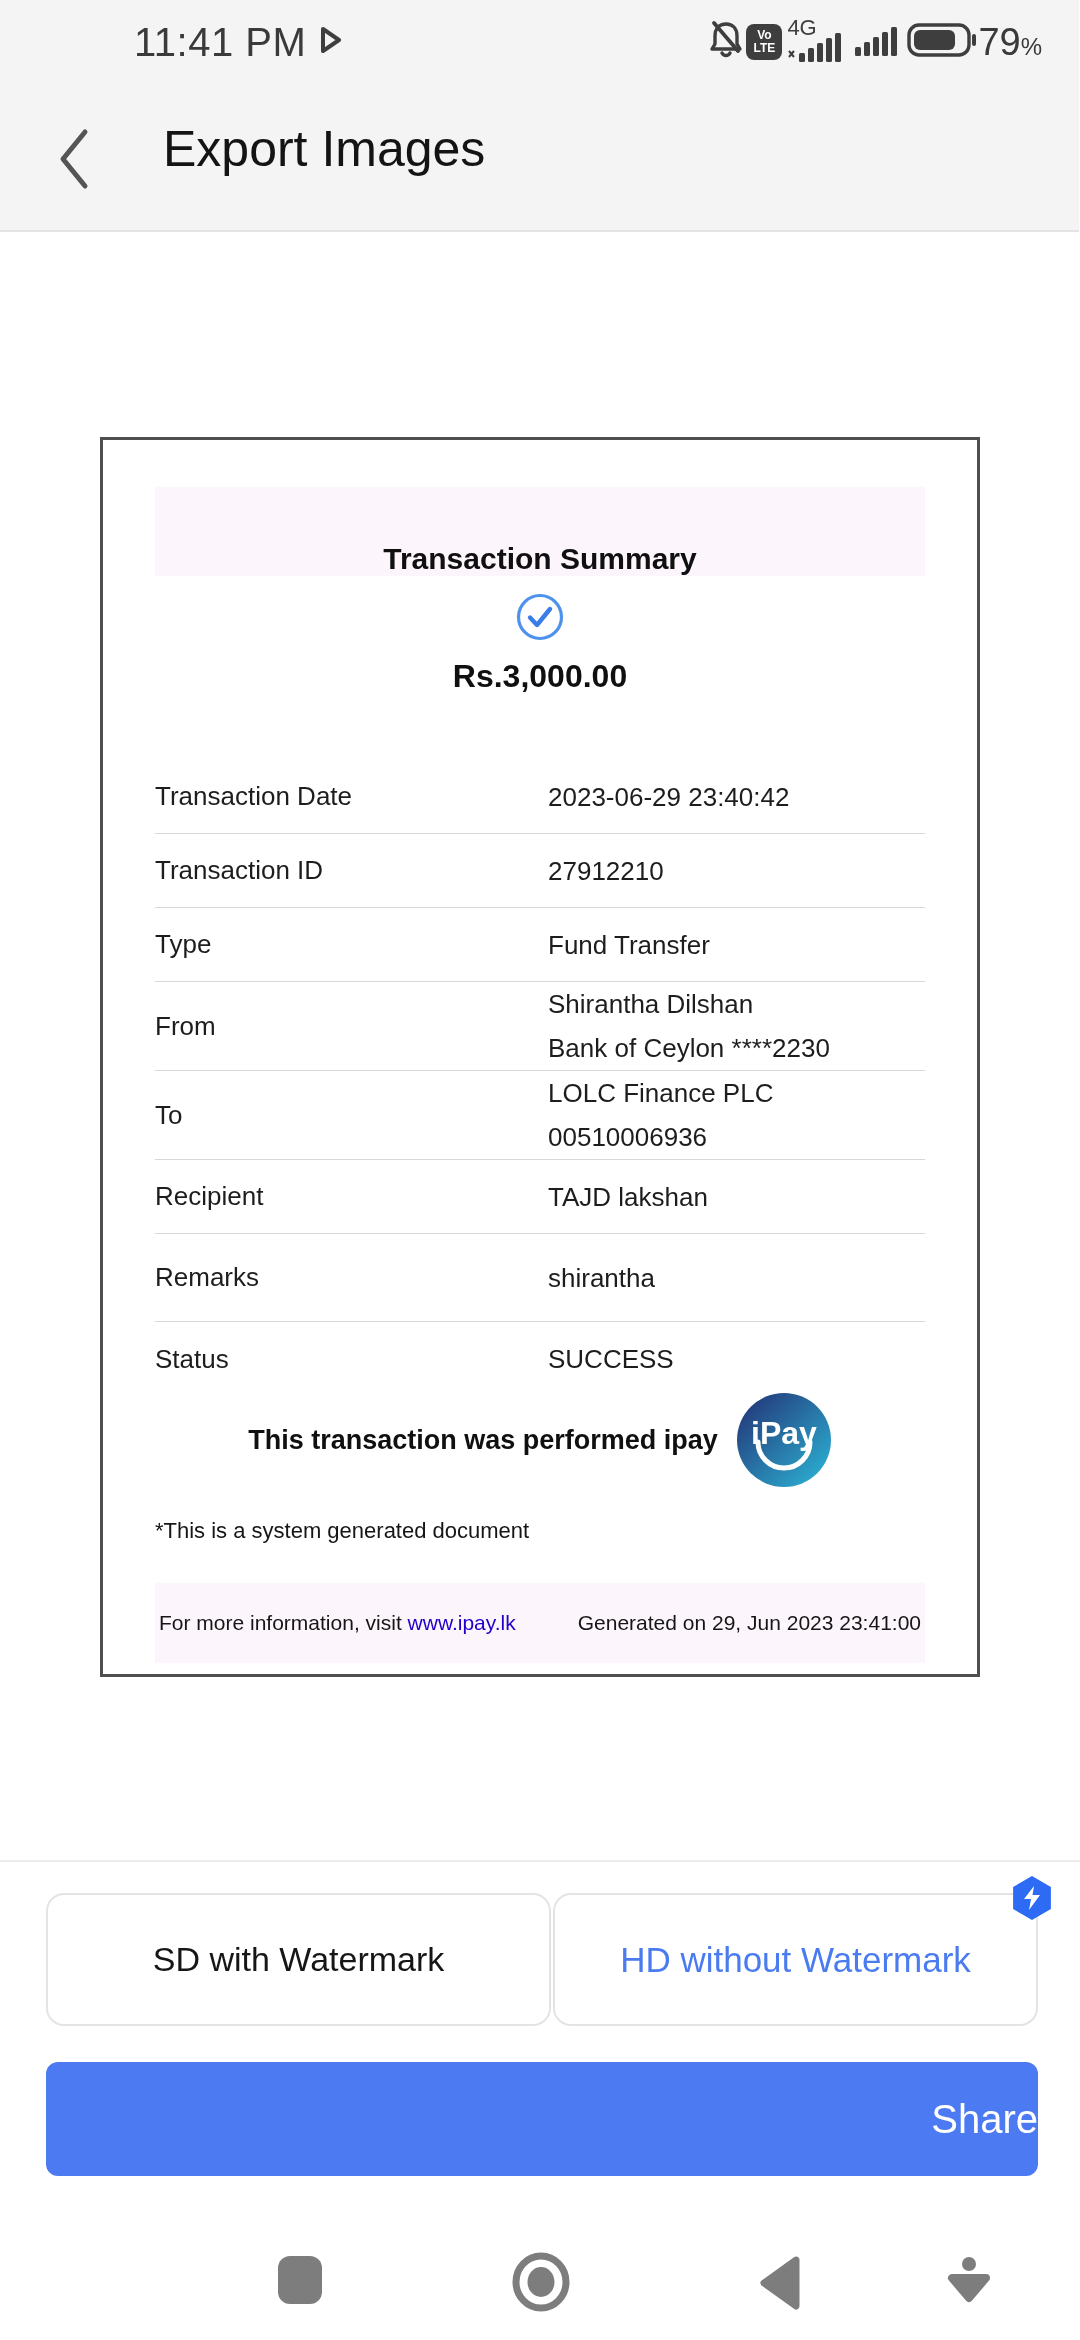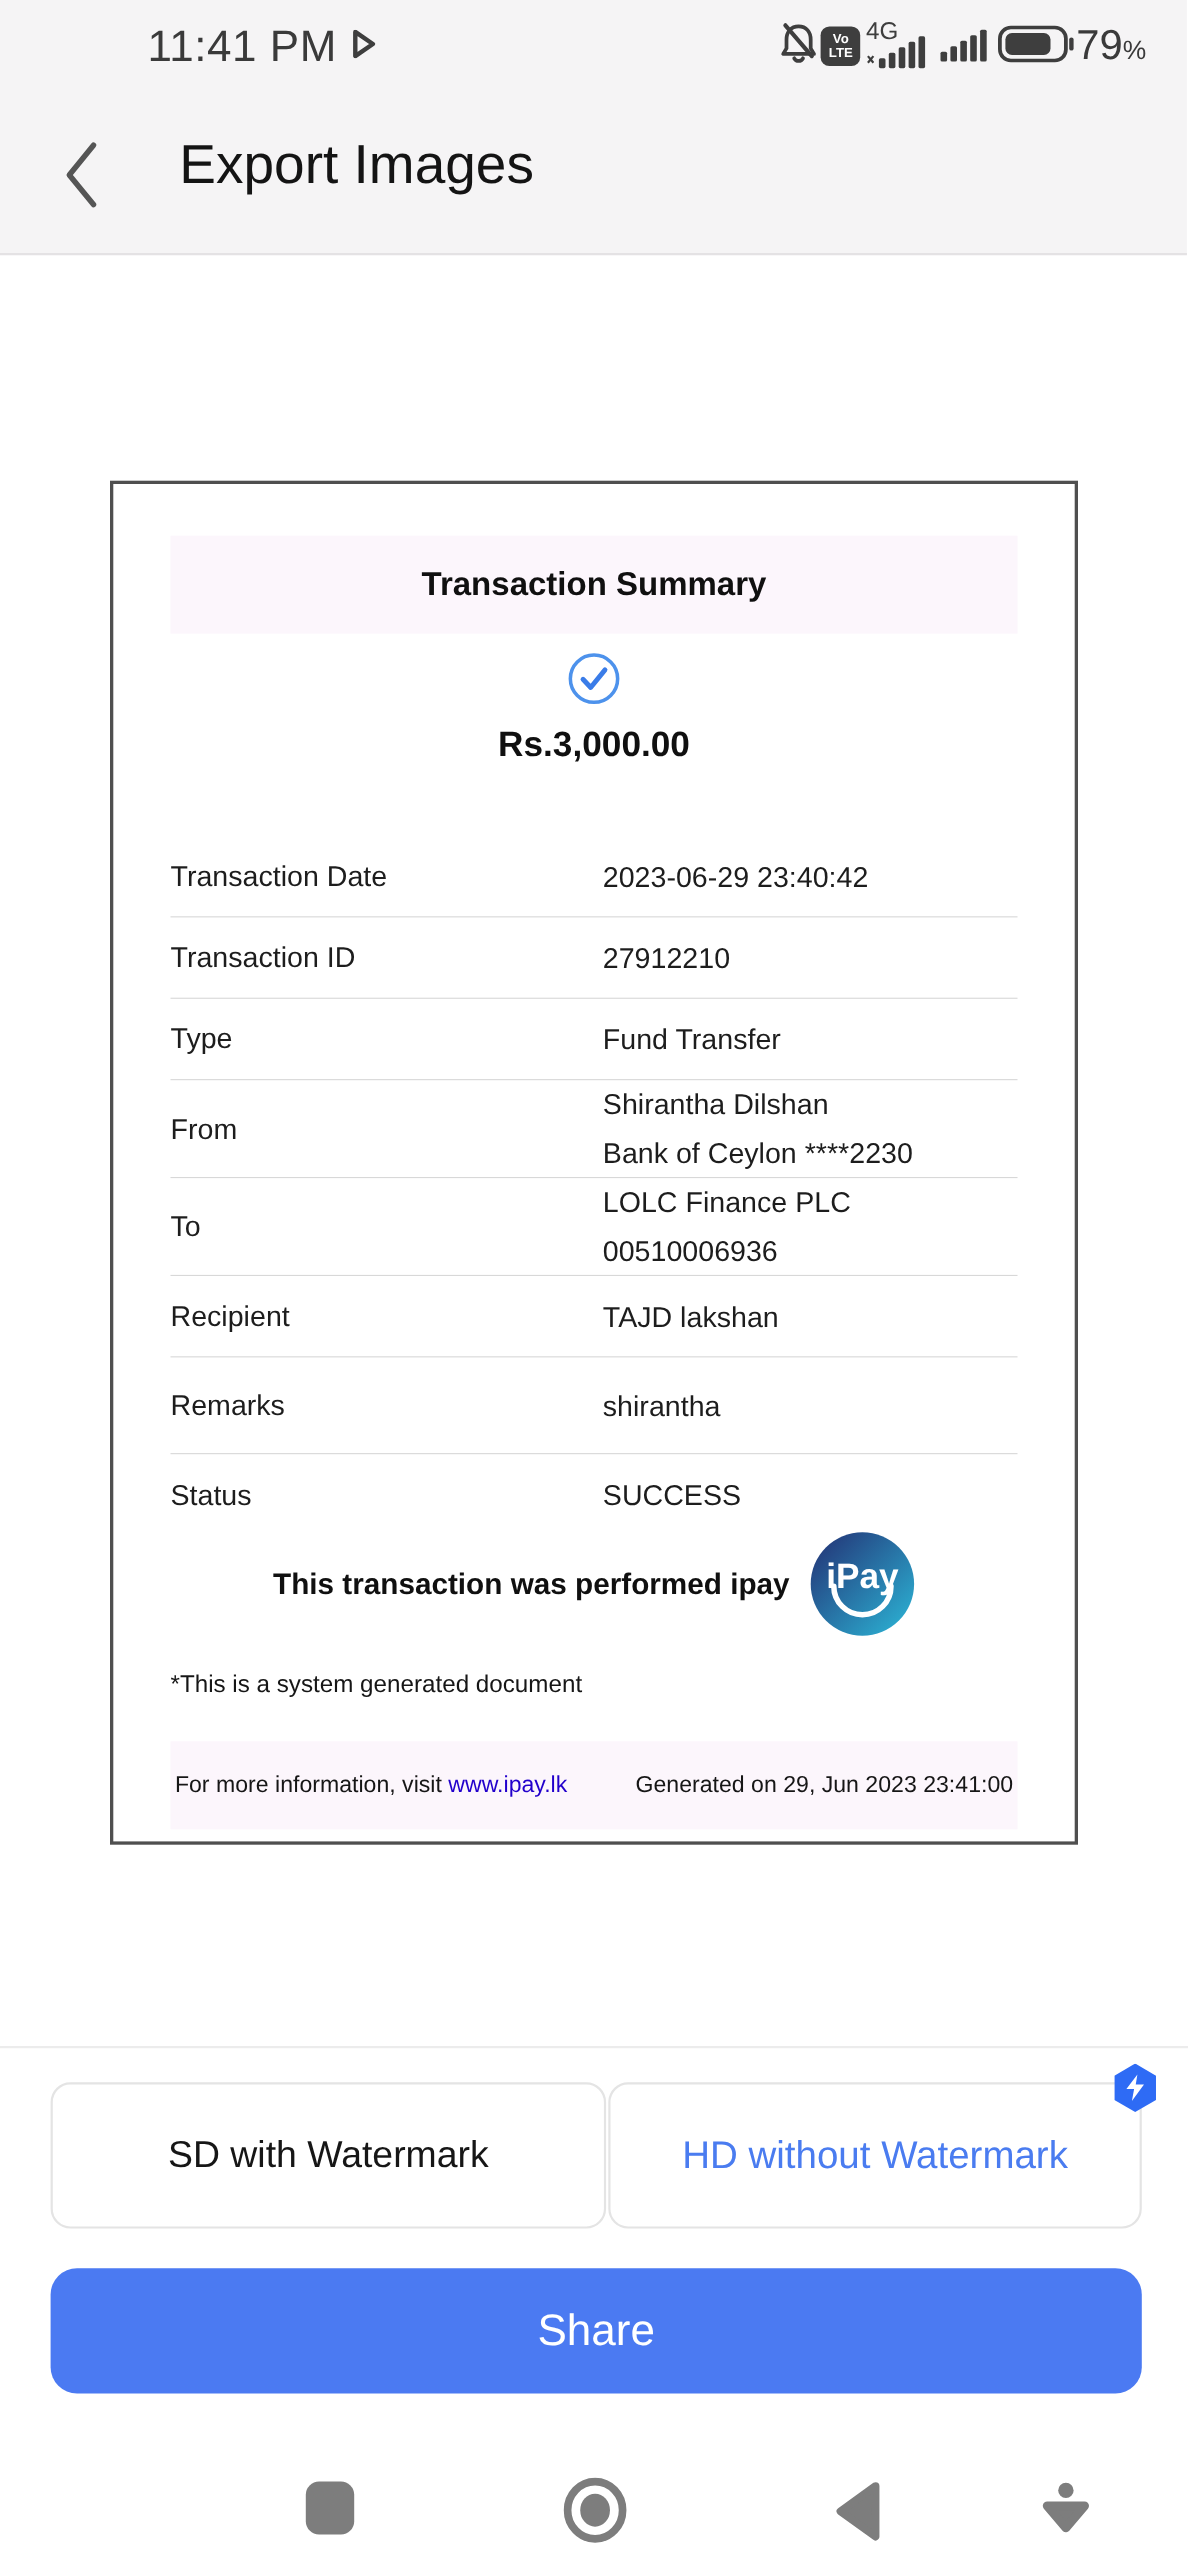--- a/index.html
+++ b/index.html
@@ -18,21 +18,21 @@
   .net svg { position:absolute; bottom:2px; right:0; }
   .batt-pct { font-size:38px; color:#3a3a3a; }
   .batt-pct .pct { font-size:24px; }
 
   .appbar { position:absolute; top:84px; left:0; width:1080px; height:146px; }
   .back-btn { position:absolute; left:44px; top:40px; width:60px; height:70px; display:flex; align-items:center; justify-content:center; }
   .app-title { position:absolute; left:163px; top:36px; font-size:50px; font-weight:500; color:#141414; }
 
   
   .card { position:absolute; left:100px; top:437px; width:880px; height:1240px; background:#fff; border:3px solid #4f4f4f; }
-  .card .titlebar { position:absolute; left:52px; top:47px; width:770px; height:89px; background:#fcf6fc; display:flex; align-items:center; justify-content:center; }
+  .card .titlebar { position:absolute; left:52px; top:47px; width:770px; height:89px; background:#fcf6fc; display:flex; align-items:flex-end; justify-content:center; }
   .card .titlebar span { font-size:30px; font-weight:bold; color:#101010; }
   .check-wrap { position:absolute; left:0; top:152px; width:874px; display:flex; justify-content:center; }
   .amount { position:absolute; left:0; top:218px; width:874px; text-align:center; font-size:32px; font-weight:bold; color:#101010; }
 
   .rtable { position:absolute; left:52px; top:320px; width:770px; }
   .rrow { display:flex; align-items:center; min-height:74px; border-bottom:1px solid #d8d8d8; }
   .rrow.tall { min-height:88px; }
   .rrow.last { border-bottom:none; }
   .rlabel { width:393px; font-size:26px; color:#1d1d1d; }
   .rvalue { flex:1; font-size:26px; color:#1d1d1d; line-height:44px; }
@@ -48,21 +48,21 @@
   .footbar .gen-on { font-size:21px; color:#161616;text-align:right; }
 
   
   .sheet-divider { position:absolute; left:0; top:1860px; width:1080px; height:2px; background:#ececec; }
   .opt-btn { position:absolute; top:1893px; height:133px; background:#fff; border:2px solid #e4e4e4; border-radius:18px; display:flex; align-items:center; justify-content:center; }
   .opt-sd { left:46px; width:505px; }
   .opt-hd { left:553px; width:485px; }
   .opt-sd span { font-size:34px; color:#161616; }
   .opt-hd span { font-size:35px; color:#4a7cf0; }
   .hexbadge { position:absolute; left:1011px; top:1876px; width:42px; height:44px; background:#2e6bf5; clip-path:polygon(50% 0%, 95% 25%, 95% 75%, 50% 100%, 5% 75%, 5% 25%); display:flex; align-items:center; justify-content:center; }
-  .share-btn { position:absolute; left:46px; top:2062px; width:992px; height:114px; background:#4b7af2; border-radius:24px; display:flex; align-items:center; justify-content:center; }
+  .share-btn { position:absolute; left:46px; top:2062px; width:992px; height:114px; background:#4b7af2; border-radius:12px; display:flex; align-items:center; justify-content:flex-end; }
   .share-btn span { color:#fff; font-size:40px; font-weight:500; }
 
   
   .nav-recents { position:absolute; left:278px; top:2256px; width:44px; height:48px; background:#7d7d7d; border-radius:12px; }
   .nav-home { position:absolute; left:512px; top:2252px; }
   .nav-back { position:absolute; left:756px; top:2254px; }
   .nav-hide { position:absolute; left:947px; top:2256px; width:44px; height:48px; }
 </style>
 </head>
 <body>

